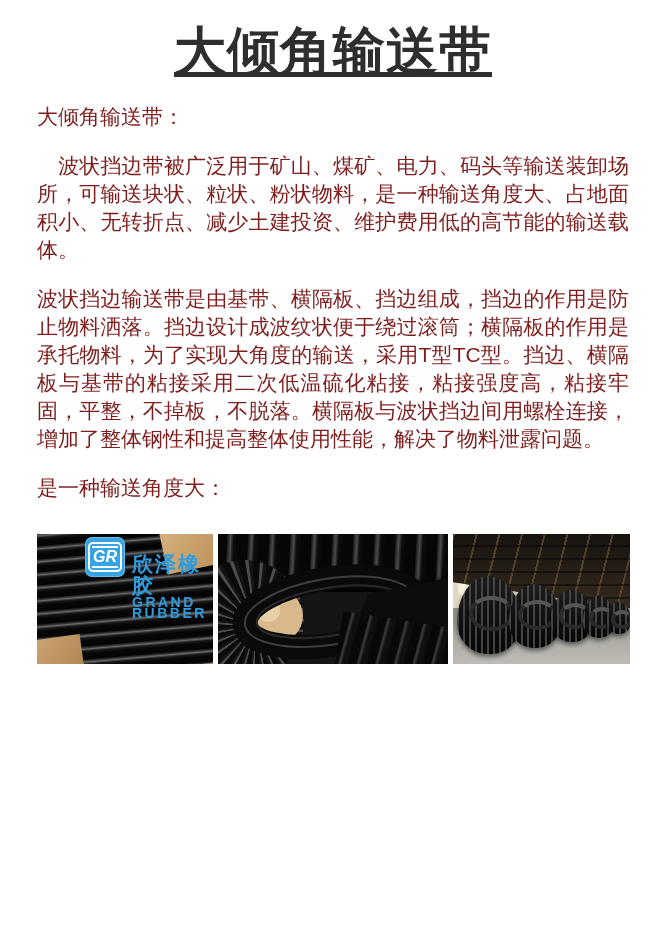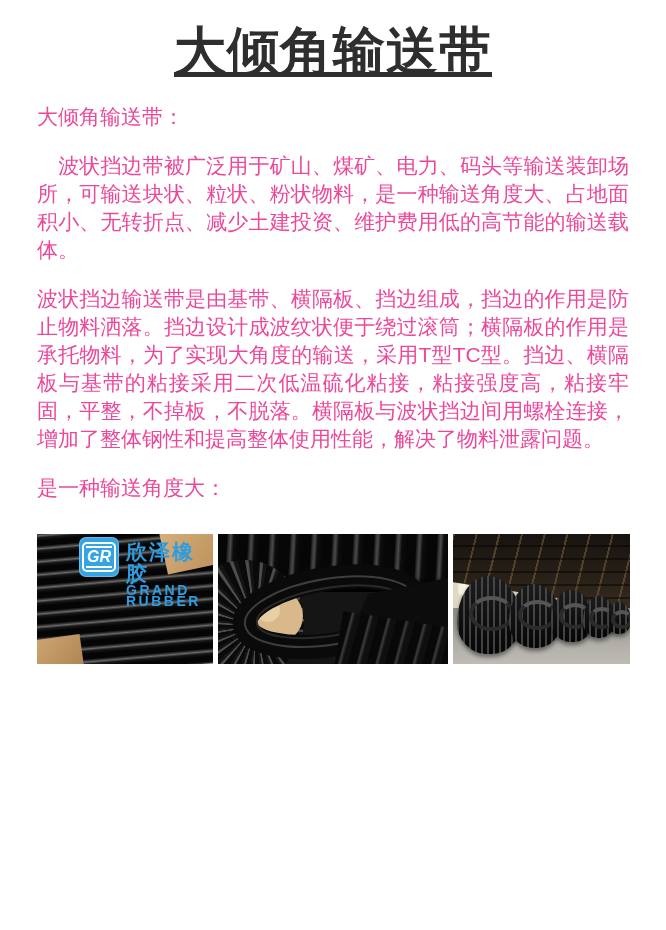--- a/index.html
+++ b/index.html
@@ -8,21 +8,21 @@
     font-family:"Liberation Sans",sans-serif;
     -webkit-font-smoothing:antialiased;
   }
   .page{width:666px;}
   .content{padding:0 37px;}
   h1.page-title{
     font-size:52px;line-height:1.15;font-weight:700;text-align:center;
     color:#2e2e2e;margin:22px 0 12px;letter-spacing:1px;text-decoration:underline;
   }
   p.body-par{
-    font-size:21px;line-height:28px;margin:21px 0;color:#ec4899;
+    font-size:21px;line-height:28px;margin:21px 0;color:#7f1d1d;
     text-align:justify;word-break:break-all;
   }
   
   .photos{display:flex;gap:5px;margin:32px 0 0 37px;height:130px;width:592px;}
   .photo{position:relative;overflow:hidden;flex:none;height:130px;background:#151515;}
   .photo1{width:176px;background:#c49c6c;}
   .photo2{width:230px;}
   .photo3{width:177px;background:#b9b4a8;}
 
   
@@ -35,35 +35,35 @@
   .p1-wood{
     position:absolute;right:-18px;top:-26px;width:70px;height:60px;
     transform:rotate(-12deg);
     background:linear-gradient(135deg,#d9b584,#b98c55);
   }
   .p1-wood-b{
     position:absolute;left:-14px;bottom:-20px;width:60px;height:46px;
     transform:rotate(-8deg);
     background:linear-gradient(135deg,#d3ab77,#a87f4e);
   }
-  .brand{position:absolute;left:18px;top:3px;display:flex;align-items:flex-start;padding-left:24px;}
+  .brand{position:absolute;left:24px;top:3px;display:flex;align-items:flex-start;padding-left:24px;}
   .brand-mark{
     width:40px;height:40px;border-radius:7px;background:#35a4e4;
     display:flex;align-items:center;justify-content:center;flex:none;
     box-shadow:0 0 0 1px rgba(255,255,255,.25) inset;
   }
   .brand-mark-inner{
     width:30px;height:26px;border:2px solid #ffffff;border-radius:5px;
     display:flex;align-items:center;justify-content:center;
   }
   .brand-gr{
     color:#ffffff;font-weight:700;font-style:italic;font-size:16px;line-height:1;
     border-top:2px solid #fff;border-bottom:2px solid #fff;padding:1px 1px;
   }
-  .brand-text{margin-left:7px;margin-top:4px;}
+  .brand-text{margin-left:7px;margin-top:16px;}
   .brand-cn{color:#2f9ce0;font-size:21px;font-weight:700;line-height:22px;letter-spacing:2px;}
   .brand-en{color:#2f9ce0;font-size:14px;font-weight:700;letter-spacing:2.5px;line-height:11px;}
 
   
   .p2-cleats{
     position:absolute;left:0;top:0;right:0;height:58px;
     background:repeating-linear-gradient(93deg,
       #060606 0 9px,#303030 11px,#4a4a4a 13px,#0d0d0d 16px,#060606 21px);
   }
   .p2-cleats:after{

